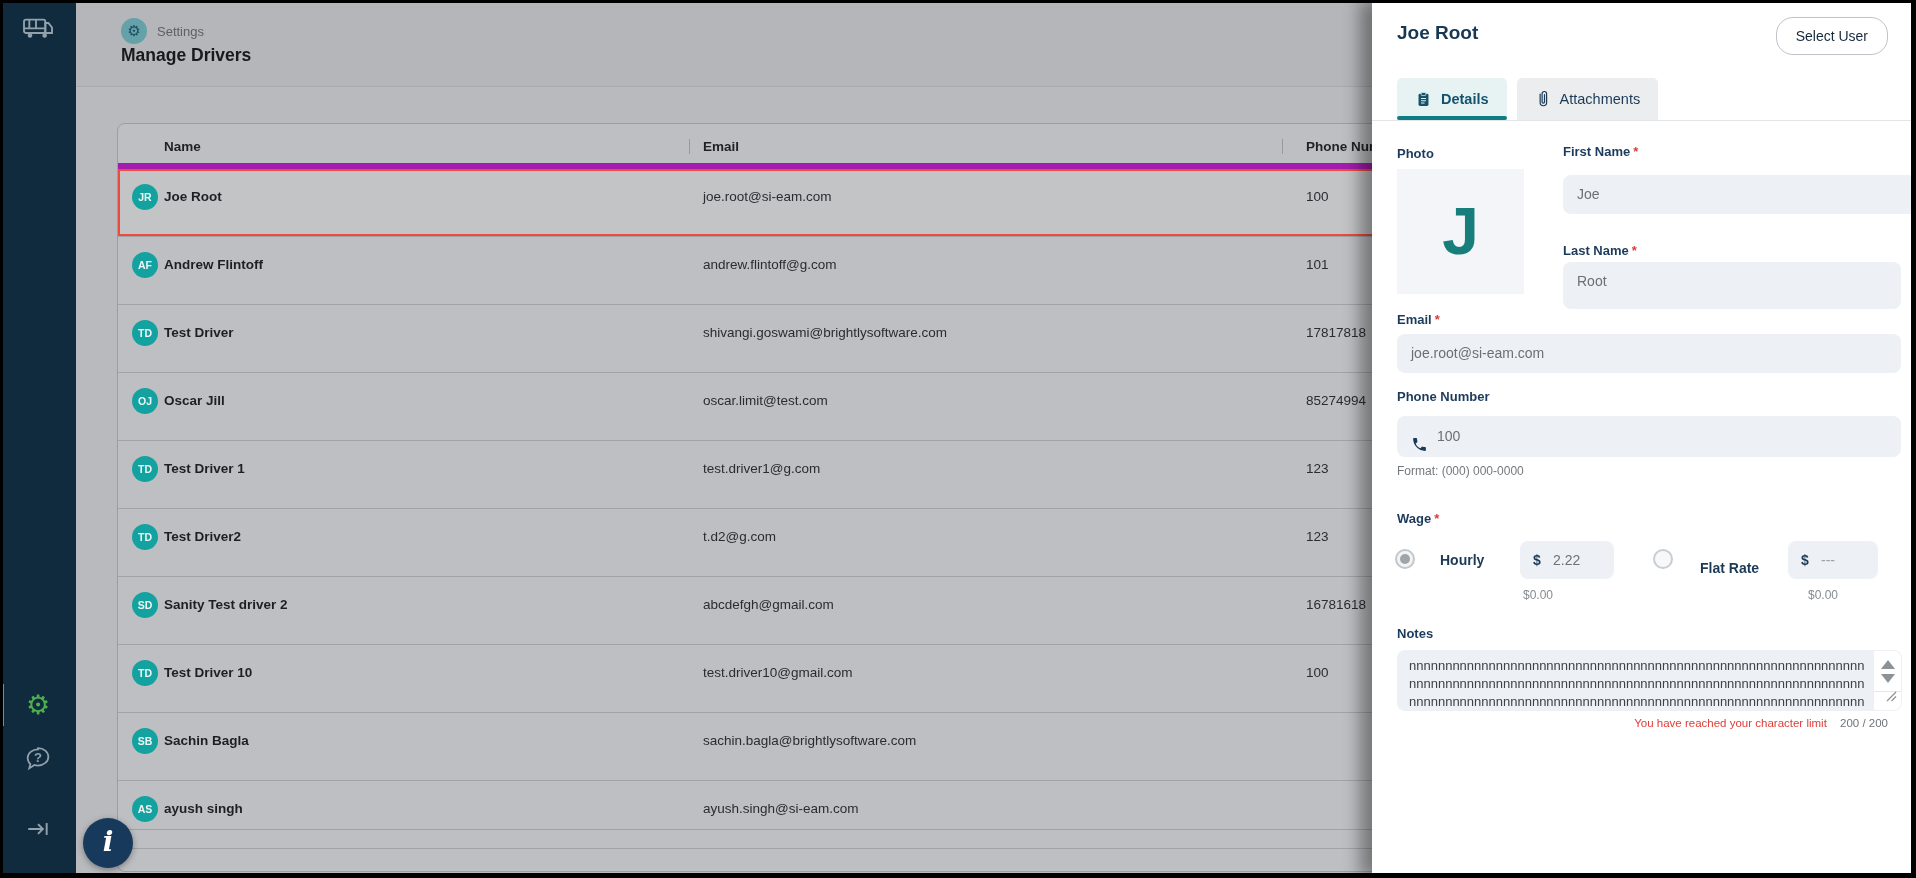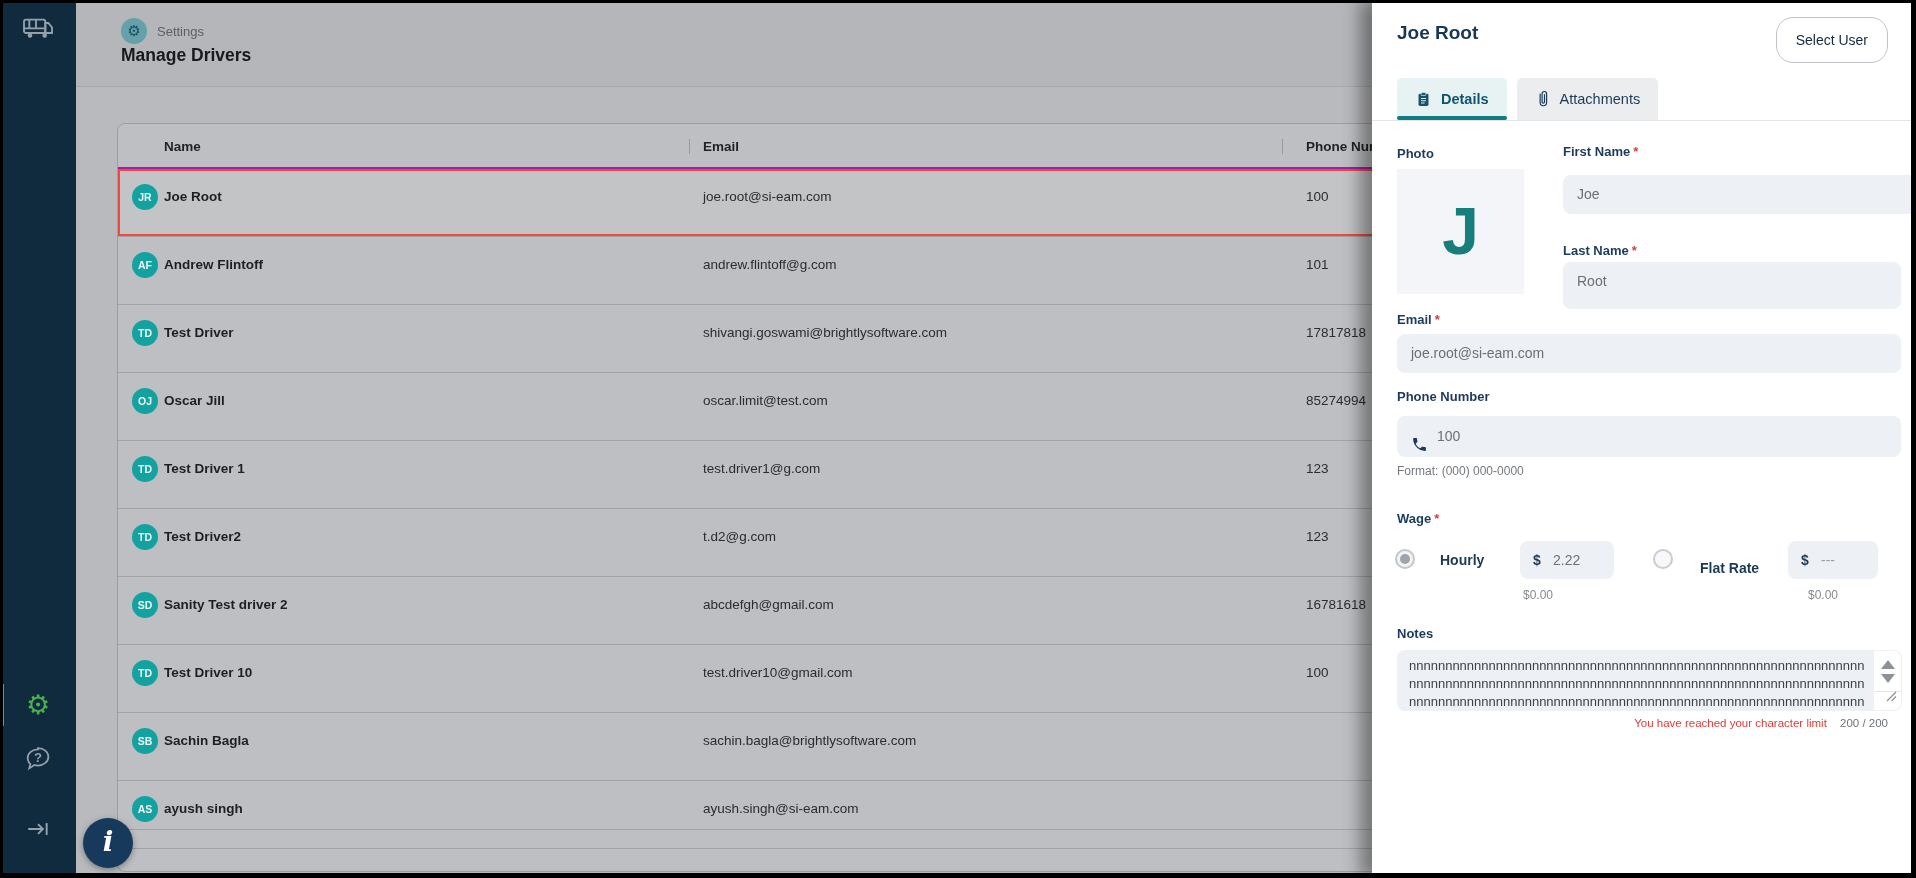--- a/index.html
+++ b/index.html
@@ -29,21 +29,21 @@
   .main-header { position:absolute; left:0; top:0; right:0; height:87px; background:#b4b6b9;
                  border-bottom:1px solid #a7a9ac; }
   .crumb-badge { position:absolute; left:45px; top:18px; width:26px; height:26px; border-radius:50%;
                  background:#64a1a9; color:#1d4f5e; text-align:center; line-height:26px; font-size:15px; }
   .crumb-label { position:absolute; left:81px; top:24px; font-size:13px; color:#5c6166; }
   .page-title { position:absolute; left:45px; top:45px; font-size:17.5px; font-weight:bold; color:#17191c; }
 
   
   .card { position:absolute; left:41px; top:123px; width:1290px; height:749px; background:#bebfc2;
           border:1px solid #9c9ea2; border-radius:8px; }
-  .thead { position:absolute; left:0; top:0; right:0; height:45px; border-bottom:2px solid #a21caf; }
+  .thead { position:absolute; left:0; top:0; right:0; height:45px; border-bottom:6px solid #a21caf; }
   .th { position:absolute; top:0; line-height:45px; font-size:13.5px; font-weight:bold; color:#1f2124; white-space:nowrap; }
   .th-name  { left:46px; }
   .th-email { left:585px; }
   .th-phone { left:1188px; }
   .th-div { position:absolute; top:15px; width:1px; height:15px; background:#97999d; }
   .th-div1 { left:571px; } .th-div2 { left:1164px; }
   .tbody { position:absolute; left:0; top:45px; right:0; }
   .trow { position:relative; height:68px; border-bottom:1px solid #a1a3a6; cursor:pointer; }
   .trow.selected { box-shadow:inset 0 0 0 2px #ee4a3f; background:#c3c4c6; }
   .avatar { position:absolute; left:14px; top:15px; width:26px; height:26px; border-radius:50%;
@@ -52,21 +52,21 @@
   .cell { position:absolute; top:0; line-height:56px; font-size:13.5px; color:#2a2c2f; white-space:nowrap; }
   .cname  { left:46px; font-weight:bold; color:#1d1f22; }
   .cemail { left:585px; }
   .cphone { left:1188px; }
   .card-footline { position:absolute; left:0; right:0; top:705px; border-top:1px solid #a1a3a6; }
 
   
   .panel { position:absolute; top:0; right:0; width:544px; height:100%; background:#fff; z-index:10;
            box-shadow:-12px 0 16px rgba(0,0,0,0.38); }
   .panel-title { position:absolute; left:25px; top:22px; font-size:19px; font-weight:bold; color:#173753; }
-  .select-user-btn { position:absolute; right:28px; top:17px; height:46px; padding:0 19px; background:#fff;
+  .select-user-btn { position:absolute; right:28px; top:17px; height:38px; padding:0 19px; background:#fff;
                      border:1px solid #bfc3c7; border-radius:17px; font-size:14px; color:#15293b;
                      font-family:"Liberation Sans", sans-serif; cursor:pointer; }
   .tabs { position:absolute; left:25px; top:78px; height:42px; display:flex; gap:10px; }
   .tab { height:42px; display:flex; align-items:center; gap:9px; padding:0 18px; font-size:14.5px;
          border-radius:5px 5px 0 0; cursor:pointer; position:relative; }
   .tab-active { background:#e7f3f2; color:#11536d; font-weight:bold; }
   .tab-active::after { content:""; position:absolute; left:0; right:0; bottom:0; height:4px;
                        background:#0f7c82; border-radius:2px; }
   .tab-idle { background:#ebedef; color:#1c3a56; }
   .tabs-divider { position:absolute; left:0; right:0; top:120px; border-top:1px solid #e3e5e7; }

